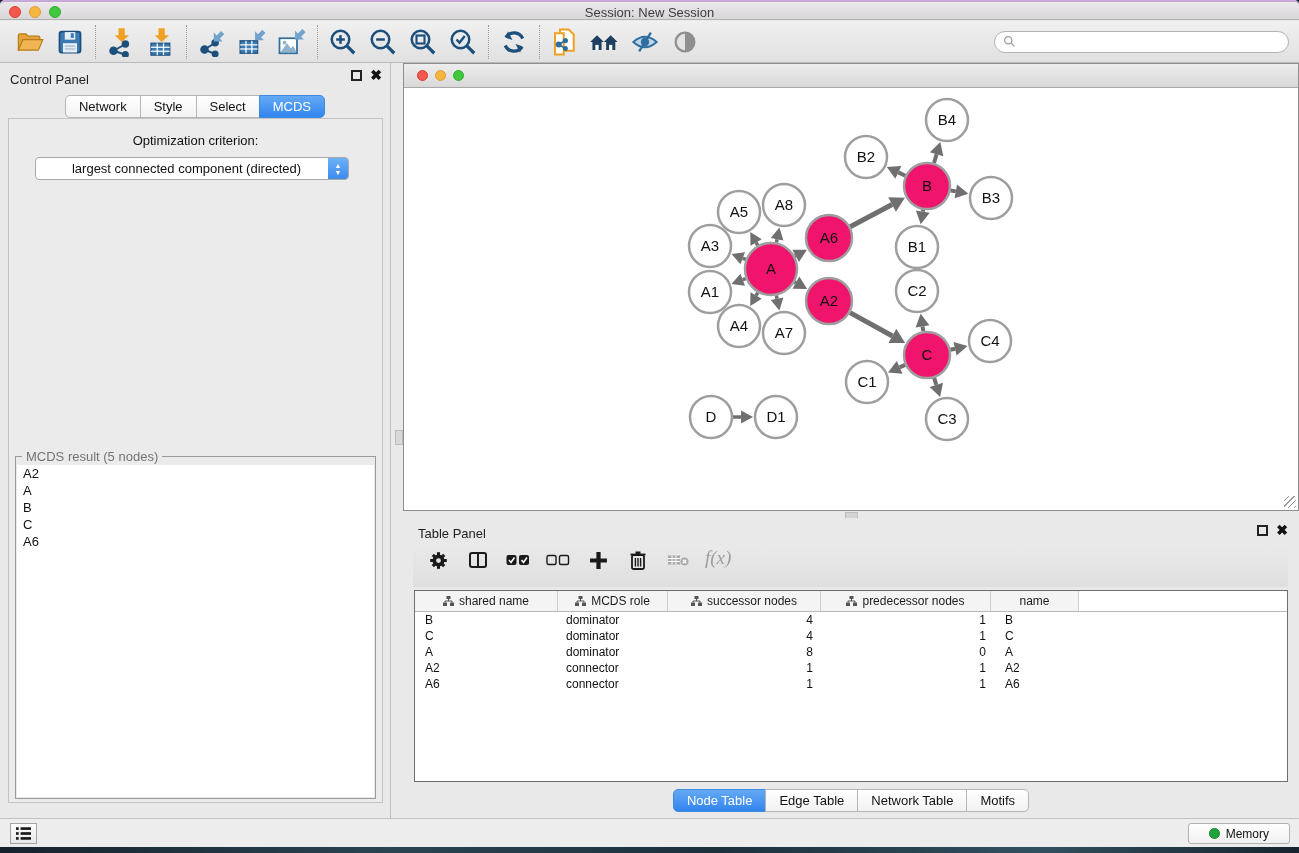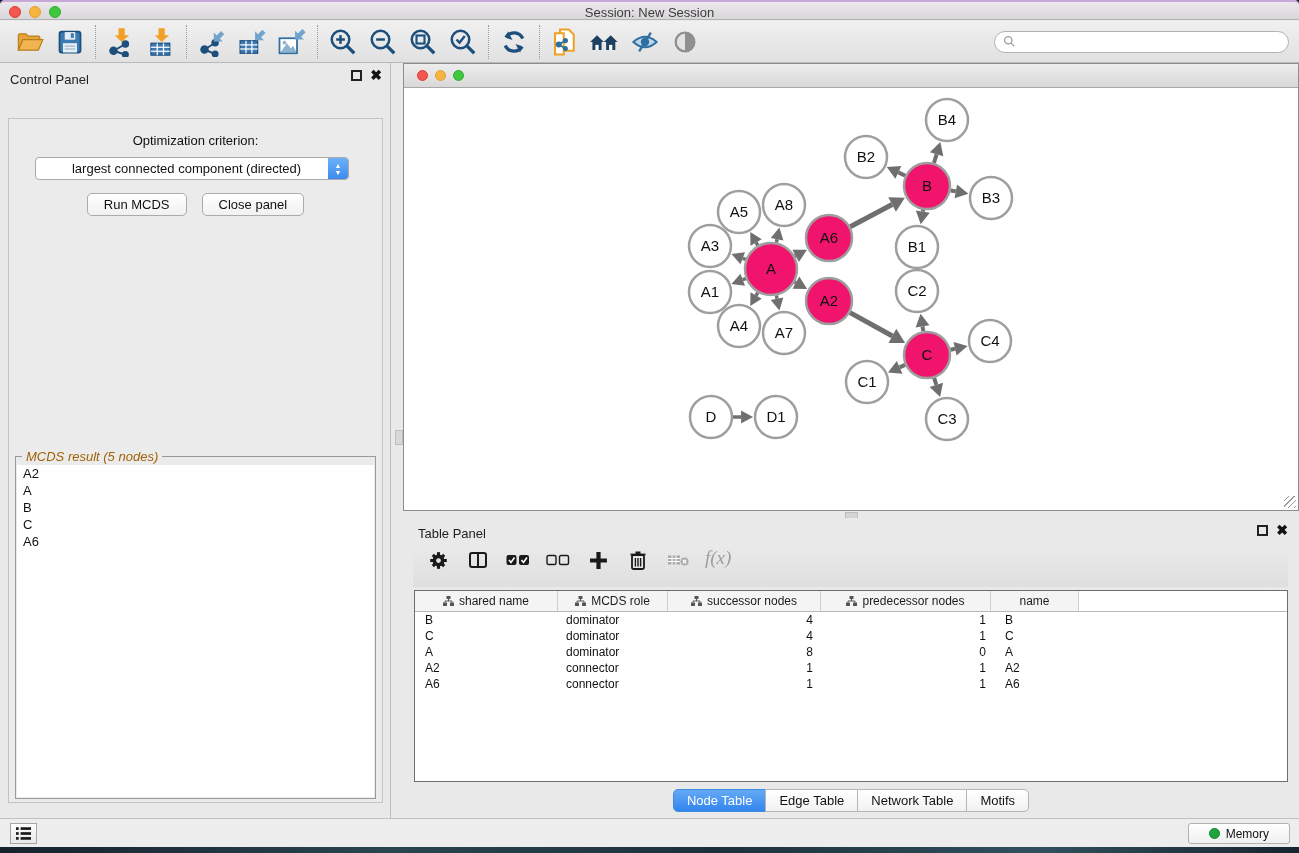--- a/index.html
+++ b/index.html
@@ -46,21 +46,21 @@
   .cp-content { position:absolute; left:8px; top:55px; width:375px; height:685px; background:#ebebeb; border:1px solid #c3c3c3; }
   .opt-label { position:absolute; left:0; right:0; top:14px; text-align:center; font-size:13px; color:#111; }
   .select { position:absolute; left:26px; top:38px; width:314px; height:23px; background:#fff; border:1px solid #a9a9a9; border-radius:4px; display:flex; align-items:center; overflow:hidden; }
   .select .val { flex:1; font-size:13px; color:#111; padding-left:9px; white-space:nowrap;text-align:center; }
   .select .spin { width:20px; height:23px; background:linear-gradient(#6fb2f7,#3a89ef); border-radius:0 3px 3px 0;
     display:flex; flex-direction:column; align-items:center; justify-content:center; color:#fff; font-size:7px; line-height:7px; }
   .btn-row { position:absolute; left:0; right:0; top:74px; display:flex; justify-content:center; gap:15px; }
   .btn { background:linear-gradient(#ffffff,#f1f1f1); border:1px solid #ababab; border-radius:5px; font-size:13px;
     font-family:"Liberation Sans",sans-serif; color:#111; padding:3px 16px; }
   .fieldset { position:absolute; left:6px; top:337px; width:361px; height:343px; border:1px solid #9a9a9a; }
-  .fieldset .legend { position:absolute; left:6px; top:-8px; background:#ebebeb; padding:0 4px; font-size:13px; color:#a16207;font-style:italic; }
+  .fieldset .legend { position:absolute; left:6px; top:-8px; background:#ebebeb; padding:0 4px; font-size:13px; color:#737373; }
   .listbox { position:absolute; left:1px; top:8px; right:1px; bottom:1px; background:#fff; }
   .list-row { font-size:13px; color:#111; padding:1px 0 1px 6px; line-height:15px; }
 
   
   .net-window { position:absolute; left:403px; top:63px; width:896px; height:448px; background:#fff; border:1px solid #8e8e8e; }
   .net-titlebar { position:absolute; left:0; top:0; right:0; height:24px; background:linear-gradient(#ededed,#d8d8d8); border-bottom:1px solid #a8a8a8; }
   .net-lights { position:absolute; left:13px; top:6px; display:flex; gap:7px; }
   .net-lights .light { width:11px; height:11px; }
   .net-title { position:absolute; left:0; right:0; top:4px; text-align:center; font-size:13px; color:#333; }
   .net-canvas { position:absolute; left:0; top:25px; right:0; bottom:0; background:#fff; }
@@ -267,32 +267,34 @@
       <input type="text" value="" style="">
     </div>
   </div>
 
   <div class="control-panel">
     <div class="cp-title">Control Panel</div>
     <div class="panel-btns">
       <span class="float-ic"></span>
       <span class="close-ic">✖</span>
     </div>
+    <div class="cp-tabs seg">
+          <div class="tab">Network</div>
+          <div class="tab">Style</div>
+          <div class="tab">Select</div>
+          <div class="tab active">MCDS</div>
+        </div>
     <div class="cp-content">
       <div class="opt-label">Optimization criterion:</div>
       <div class="select">
         <span class="val">largest connected component (directed)</span>
         <span class="spin">
               <span>▲</span>
               <span>▼</span>
             </span>
-      </div>
-      <div class="btn-row">
-        <button class="btn">Run MCDS</button>
-        <button class="btn">Close panel</button>
       </div>
       <div class="fieldset">
         <span class="legend">MCDS result (5 nodes)</span>
         <div class="listbox">
               <div class="list-row">A2</div>
               <div class="list-row">A</div>
               <div class="list-row">B</div>
               <div class="list-row">C</div>
               <div class="list-row">A6</div>
             </div>

